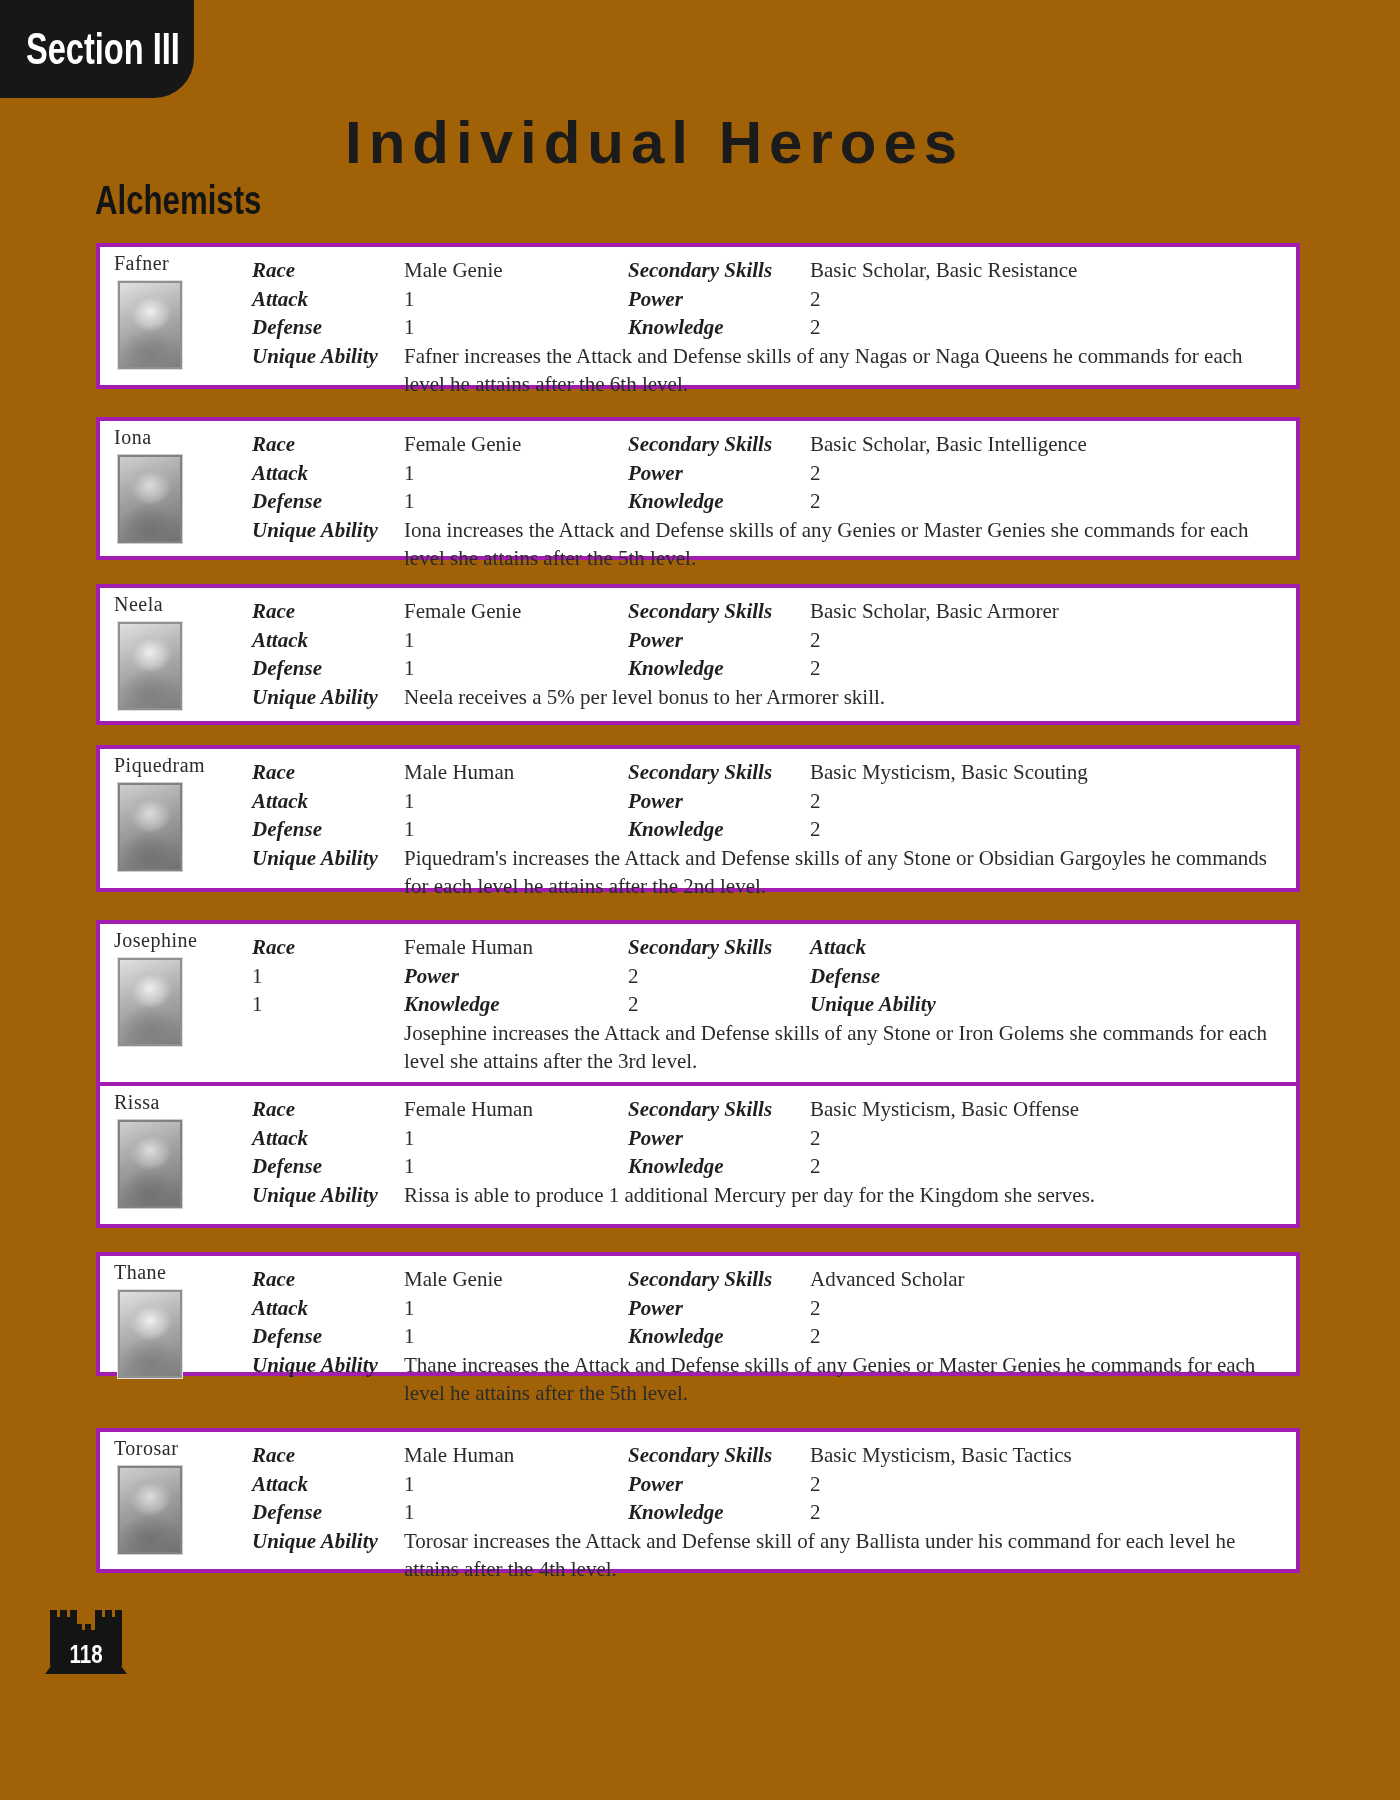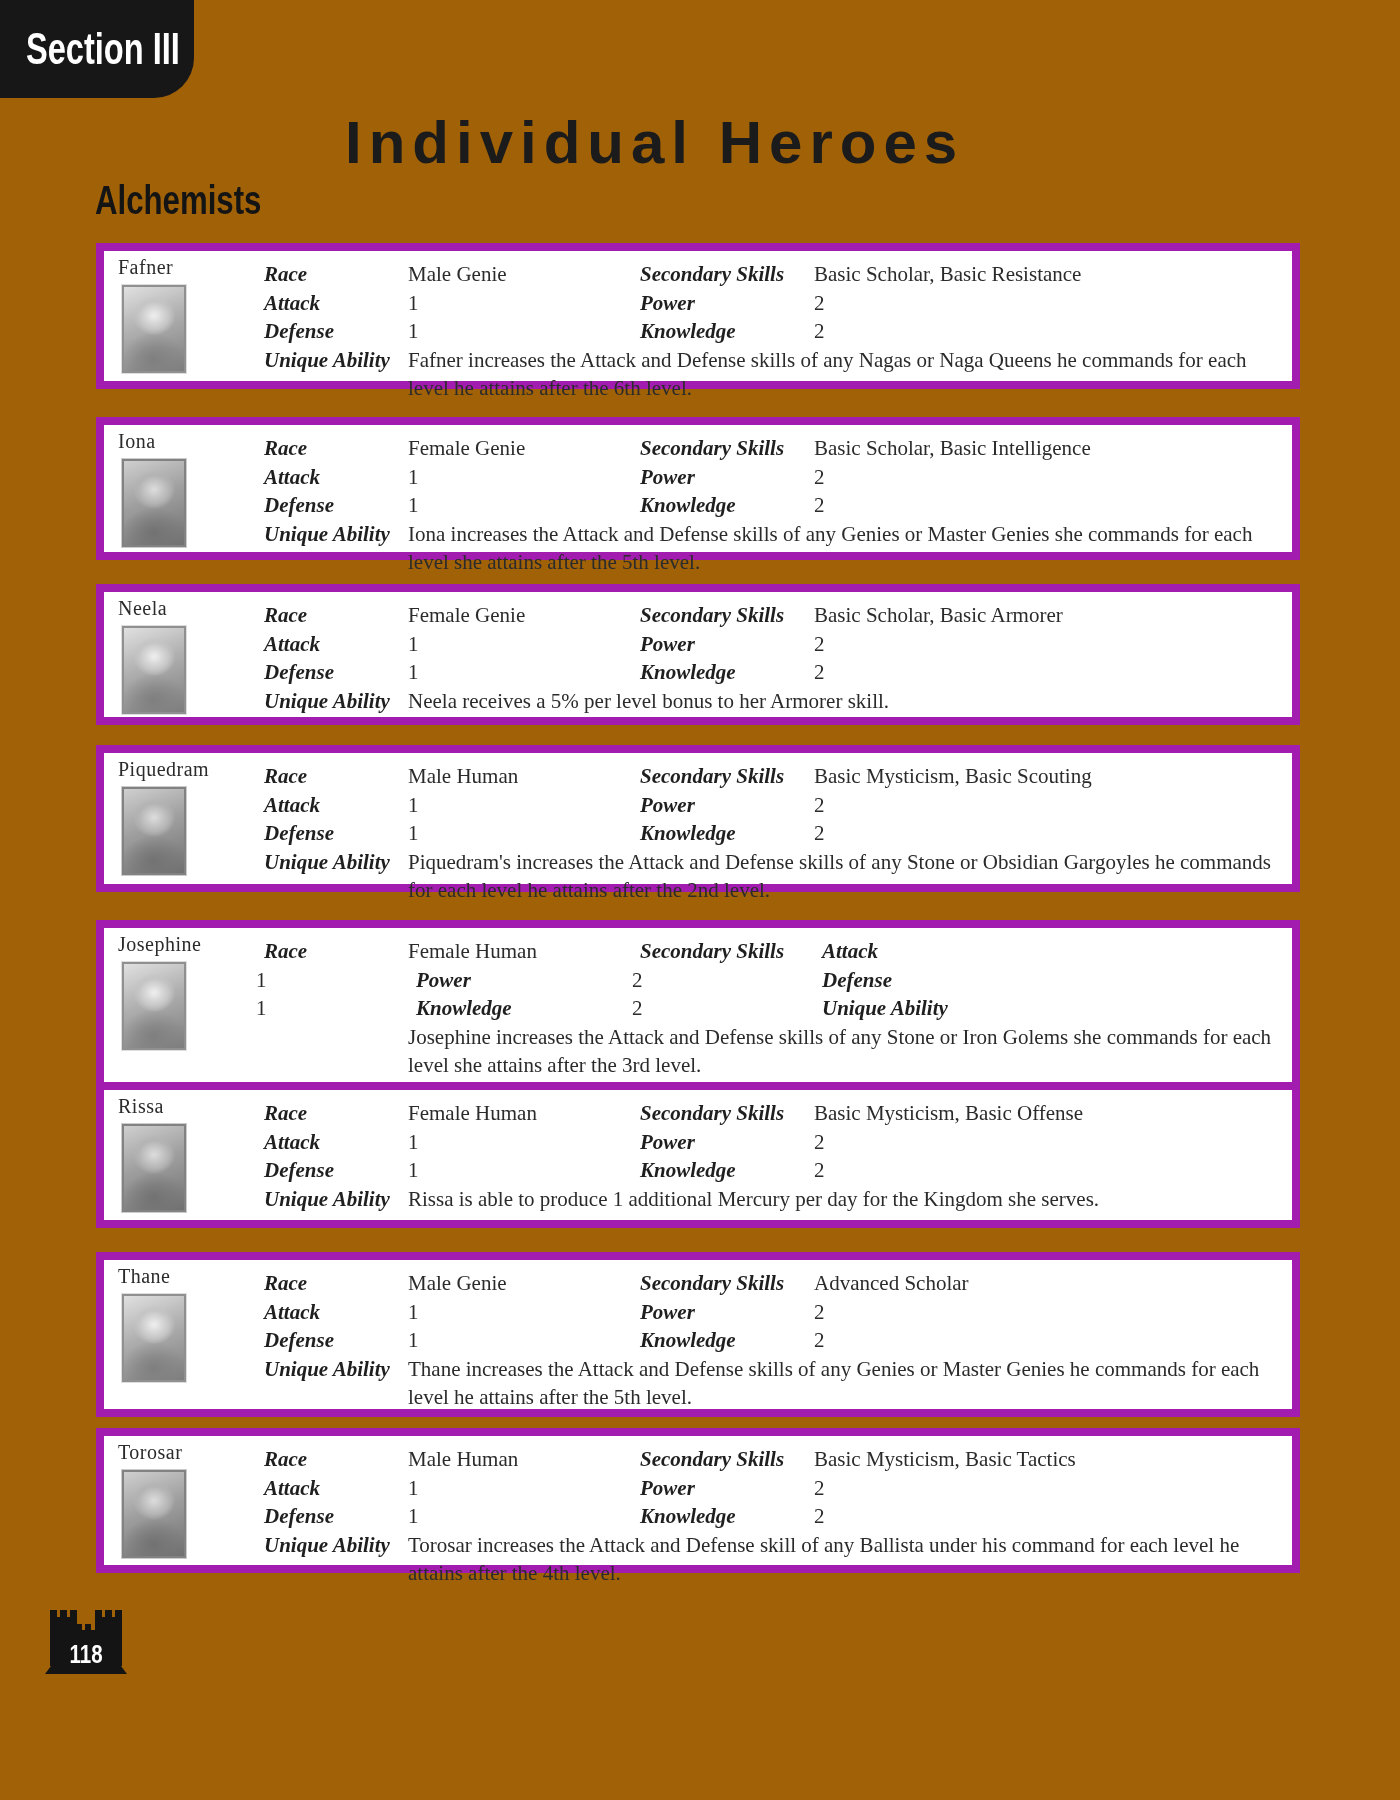--- a/index.html
+++ b/index.html
@@ -47,21 +47,21 @@
     font-size:40px;
     color:#141414;
     transform:scaleX(0.78);
     transform-origin:left center;
     white-space:nowrap;
   }
   
   .hero-card {
     position:absolute;
     left:96px; width:1204px;
-    border:8px solid #a21caf;
+    border:4px solid #a21caf;
     background:#ffffff;
   }
   .hero-name {
     position:absolute; left:14px; top:5px;
     font-size:20px; color:#2b2b2b;
     letter-spacing:0.5px;
   }
   .portrait {
     position:absolute; left:18px; top:34px;
     width:64px; height:88px;
@@ -78,21 +78,20 @@
     position:absolute; left:152px; top:9px; right:14px;
     display:grid;
     grid-template-columns:152px 224px 182px auto;
     line-height:28.5px;
     font-size:21px;
   }
   .lbl {
     font-style:italic;
     font-weight:600;
     color:#1f1f1f;
-    margin-left:8px;
   }
   .lbl-strong { font-weight:700; }
   .val { color:#2b2b2b; }
   .ability-text {
     grid-column:2 / 5;
     color:#2b2b2b;
   }
   
   .footer-castle {
     position:absolute; left:42px; top:1604px;
@@ -240,21 +239,21 @@
       <span class="val">2</span>
       <span class="lbl">Defense</span>
       <span class="val">1</span>
       <span class="lbl">Knowledge</span>
       <span class="val">2</span>
       <span class="lbl">Unique Ability</span>
       <span class="ability-text">Rissa is able to produce 1 additional Mercury per day for the Kingdom she serves.</span>
     </div>
   </div>
 
-  <div class="hero-card" style="top: 1252px; height: 165px;">
+  <div class="hero-card" style="top: 1252px; height: 124px;">
     <div class="hero-name">Thane</div>
     <div class="portrait"></div>
     <div class="stats">
       <span class="lbl">Race</span>
       <span class="val">Male Genie</span>
       <span class="lbl lbl-strong">Secondary Skills</span>
       <span class="val">Advanced Scholar</span>
       <span class="lbl">Attack</span>
       <span class="val">1</span>
       <span class="lbl">Power</span>

